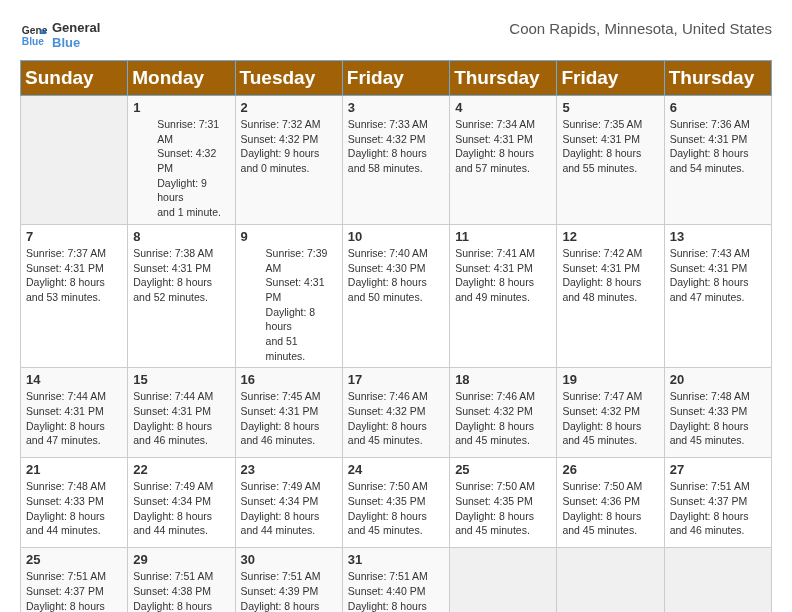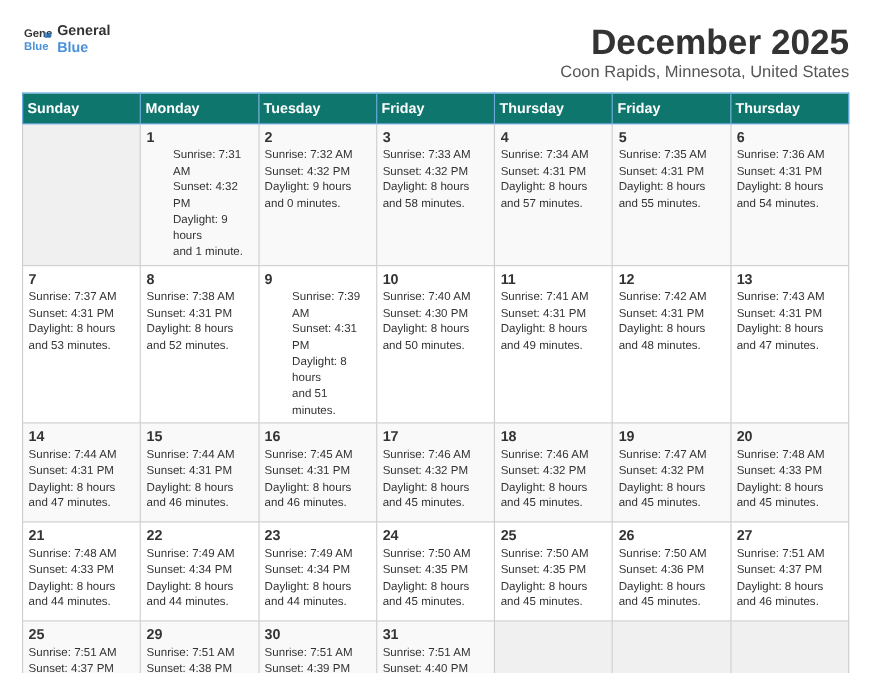--- a/index.html
+++ b/index.html
@@ -36,23 +36,23 @@
     .calendar-subtitle {
       font-size: 15px;
       color: #555;
     }
     table {
       width: 100%;
       border-collapse: collapse;
       table-layout: fixed;
     }
     thead tr th {
-      background: #0f766e;
+      background: #a16207;
       color: #fff;
-      font-size: 13px;
+      font-size: 19px;
       font-weight: bold;
       padding: 6px 4px;
       text-align: left;
       border: 1px solid #6aaae0;
     }
     tbody tr td {
       border: 1px solid #ccc;
       vertical-align: top;
       padding: 4px 5px;
       height: 90px;
@@ -87,21 +87,20 @@
       <text x="2" y="26" font-size="11" font-weight="bold" fill="#4a90d9">Blue</text>
       <polygon points="22,8 28,14 22,14" fill="#4a90d9"></polygon>
       <polygon points="22,14 28,14 28,8" fill="#2a70b9"></polygon>
     </svg>
     <div>
       <div style="font-size:13px;font-weight:bold;color:#333;">General</div>
       <div style="font-size:13px;font-weight:bold;color:#4a90d9;">Blue</div>
     </div>
   </div>
   <div class="title-block">
-    <div class="calendar-title">December 2025</div>
     <div class="calendar-subtitle">Coon Rapids, Minnesota, United States</div>
   </div>
 </div>
 
 <table>
   <thead>
     <tr>
     <th>Sunday</th>
         <th>Monday</th>
         <th>Tuesday</th>

